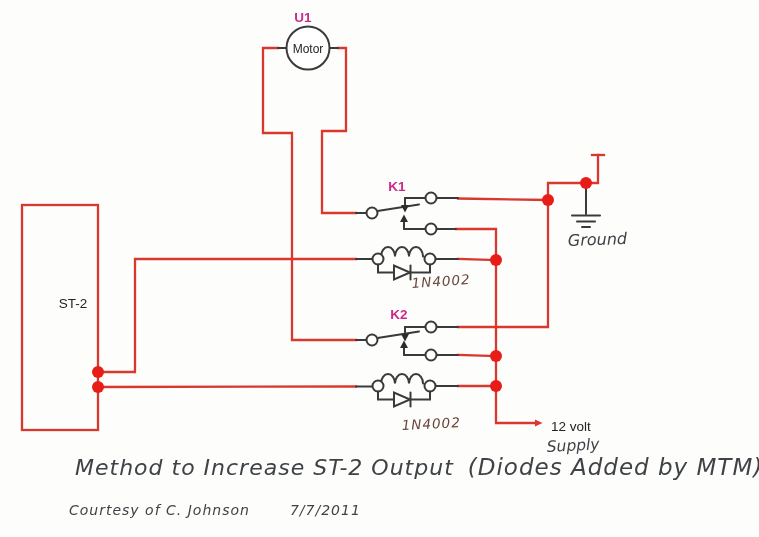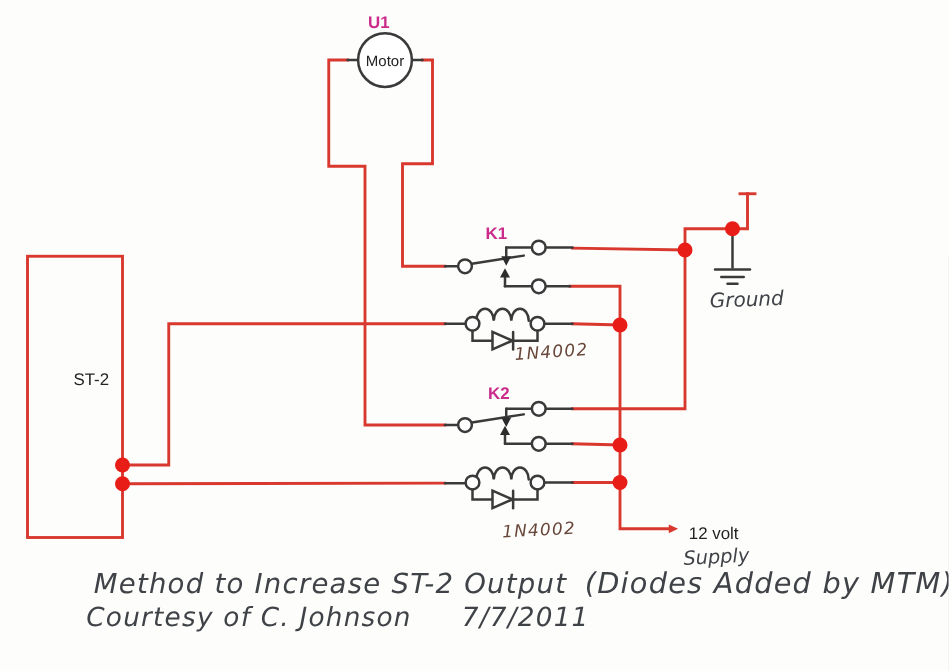--- a/index.html
+++ b/index.html
@@ -19,21 +19,21 @@
   .printed{fill:#232323;font-family:"Liberation Sans",sans-serif;}
   .hand{fill:#3f4247;font-style:italic;font-family:"DejaVu Sans",sans-serif;}
   .hand-diode{fill:#68463a;font-style:italic;font-size:13.5px;font-family:"DejaVu Sans",sans-serif;letter-spacing:1px;}
   .caption{
     position:absolute;left:75px;top:454px;width:680px;
     color:#3f4247;font-style:italic;font-family:"DejaVu Sans",sans-serif;
   }
   .cap-line1{font-size:22px;letter-spacing:1px;white-space:nowrap;}
   .cap-underlined{text-decoration-thickness:2px;text-underline-offset:5px;}
   .cap-note{margin-left:14px;font-size:23px;margin-top:24px;}
-  .cap-line2{font-size:21px;margin-top:2px;margin-left:-6px;letter-spacing:1px;white-space:nowrap;}
+  .cap-line2{font-size:14px;margin-top:22px;margin-left:-6px;letter-spacing:1px;white-space:nowrap;}
   .cap-date{margin-left:40px;}
 </style>
 </head>
 <body>
 
 <div class="canvas">
   <svg width="759" height="537" viewBox="0 0 759 537">
 
     <g>
 

